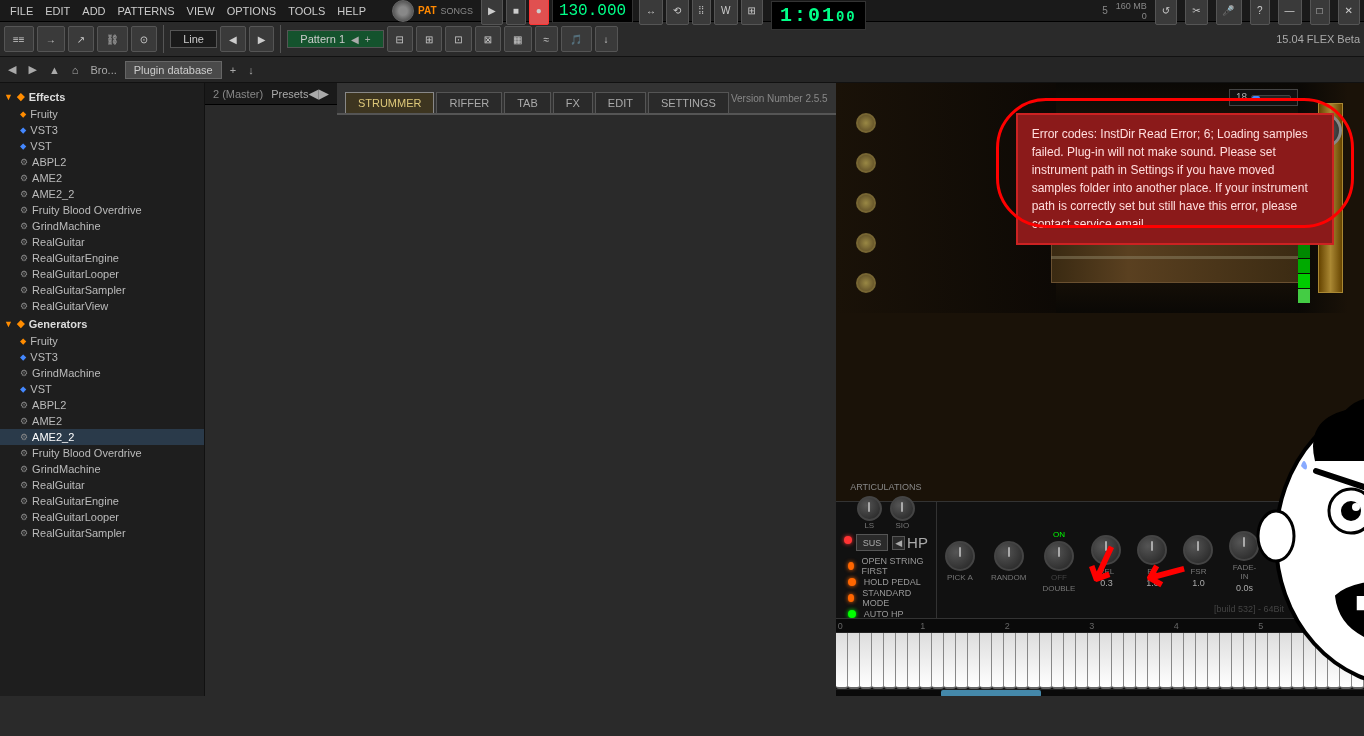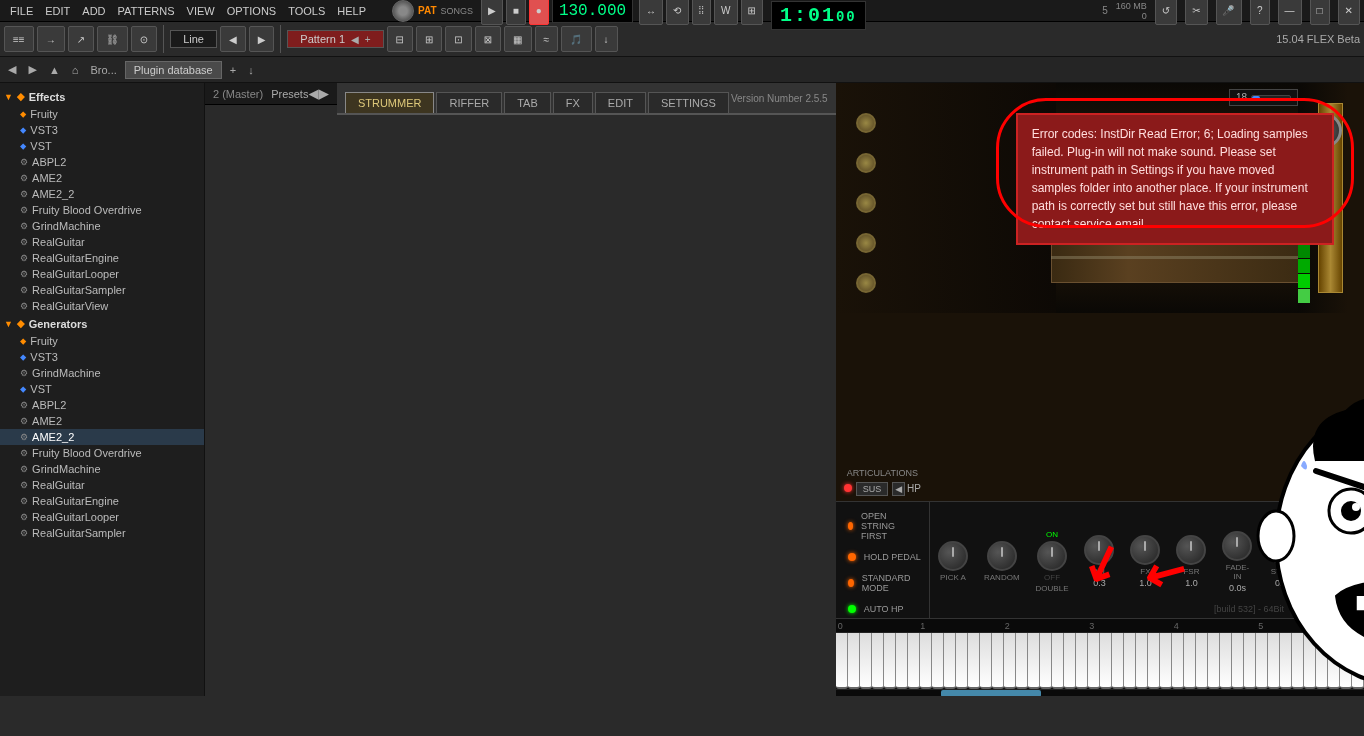--- a/index.html
+++ b/index.html
@@ -369,21 +369,21 @@
     }
     .led.green { background: #00ff00; box-shadow: 0 0 4px #00ff00; }
 
     
     .option-row {
       display: flex;
       align-items: center;
       gap: 4px;
       color: #999;
       font-size: 9px;
-      margin: 11px 0;
+      margin: 1px 0;
     }
   </style>
 </head>
 <body>
 
 <div class="menu-bar">
   <div class="menu-item">FILE</div>
   <div class="menu-item">EDIT</div>
   <div class="menu-item">ADD</div>
   <div class="menu-item">PATTERNS</div>
@@ -442,21 +442,21 @@
   <button class="tb2-btn">≡≡</button>
   <button class="tb2-btn">→</button>
   <button class="tb2-btn">↗</button>
   <button class="tb2-btn">⛓</button>
   <button class="tb2-btn">⊙</button>
   <div class="toolbar-separator"></div>
   <div style="background:#1a1a1a;border:1px solid #555;padding:2px 12px;color:#ccc;font-size:11px;">Line</div>
   <button class="tb2-btn">◀</button>
   <button class="tb2-btn">▶</button>
   <div class="toolbar-separator"></div>
-  <div style="background:#7f1d1d;border:1px solid #555;padding:2px 12px;color:#ccc;font-size:11px;display:flex;align-items:center;gap:6px;">
+  <div style="background:#14532d;border:1px solid #555;padding:2px 12px;color:#ccc;font-size:11px;display:flex;align-items:center;gap:6px;">
     <span>Pattern 1</span>
     <button style="background:none;border:none;color:#aaa;cursor:pointer;font-size:10px;">◀</button>
     <button style="background:none;border:none;color:#aaa;cursor:pointer;font-size:10px;">+</button>
   </div>
 
   <button class="tb2-btn">⊟</button>
   <button class="tb2-btn">⊞</button>
   <button class="tb2-btn">⊡</button>
   <button class="tb2-btn">⊠</button>
   <button class="tb2-btn">▦</button>
@@ -689,28 +689,38 @@
       <div class="red-circle-annotation"></div>
 
       <div style="position:absolute;bottom:95px;left:310px;color:#ff0000;font-size:50px;transform:rotate(30deg);z-index:12;pointer-events:none;font-weight:bold;">↙</div>
       <div style="position:absolute;bottom:105px;right:240px;color:#ff0000;font-size:50px;transform:rotate(-20deg);z-index:12;pointer-events:none;font-weight:bold;">↙</div>
 
       <div class="controls-section">
 
         <div class="articulations-panel">
           <div class="articulations-label">ARTICULATIONS</div>
 
+          <div style="display:flex;justify-content:center;gap:8px;margin-bottom:4px;">
+            <div style="display:flex;flex-direction:column;align-items:center;">
+              <div class="knob" style="width:25px;height:25px;"></div>
+              <span style="font-size:8px;color:#777;">LS</span>
+            </div>
+            <div style="display:flex;flex-direction:column;align-items:center;">
+              <div class="knob" style="width:25px;height:25px;"></div>
+              <span style="font-size:8px;color:#777;">SIO</span>
+            </div>
+          </div>
 
           <div style="display:flex;justify-content:center;gap:4px;margin-bottom:4px;">
             <div style="width:8px;height:8px;background:#ff3333;border-radius:50%;box-shadow:0 0 4px #ff3333;margin-top:2px;"></div>
             <div style="display:flex;gap:4px;">
               <button style="background:#2a2a2a;border:1px solid #555;color:#aaa;padding:1px 6px;font-size:9px;cursor:pointer;">SUS</button>
               <div style="display:flex;gap:2px;align-items:center;">
                 <button style="background:#2a2a2a;border:1px solid #555;color:#aaa;padding:1px 2px;font-size:9px;cursor:pointer;">◀</button>
-                <span style="color:#aaa;font-size:10px;">HP</span>
+                <span style="color:#aaa;font-size:15px;">HP</span>
               </div>
             </div>
           </div>
 
           <div style="padding-left:4px;">
             <div class="option-row">
               <span class="led"></span>
               <span>OPEN STRING FIRST</span>
             </div>
             <div class="option-row">

